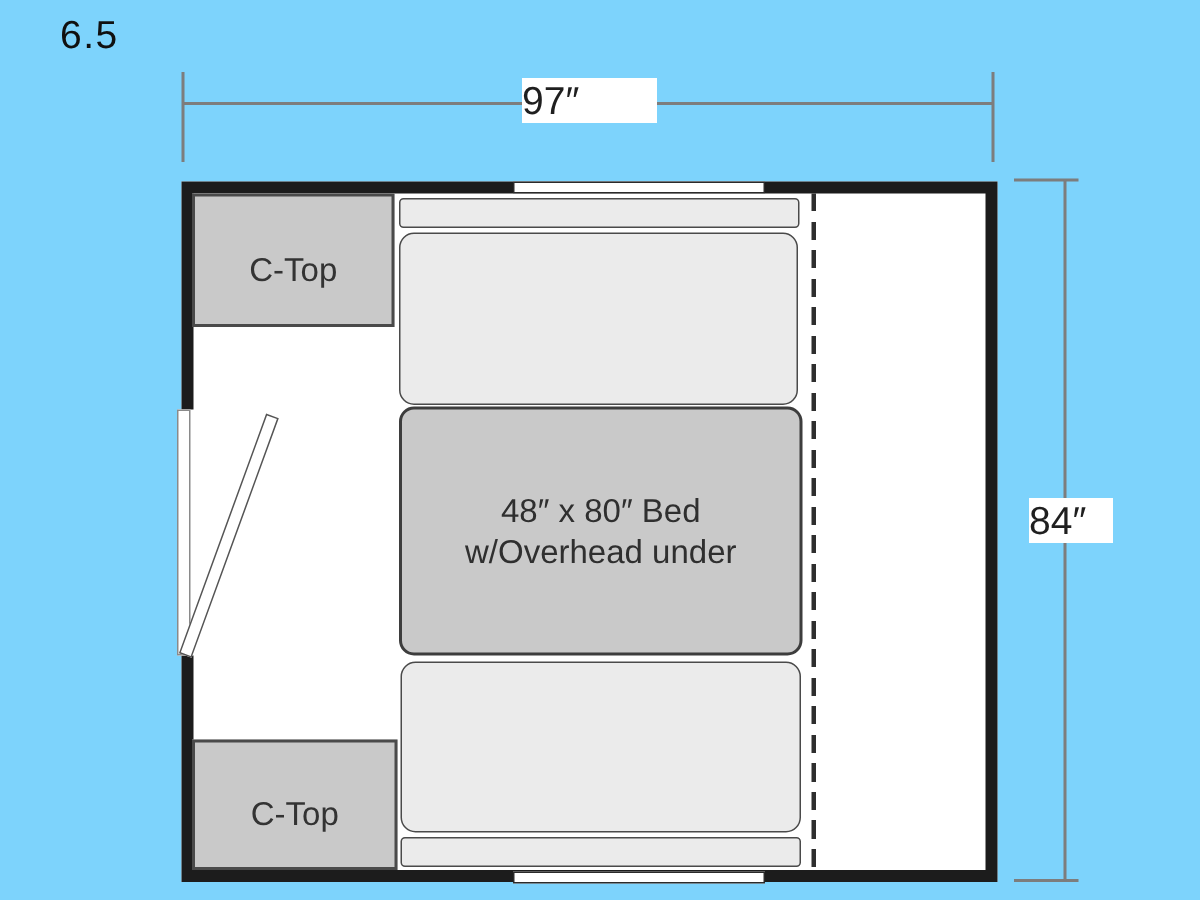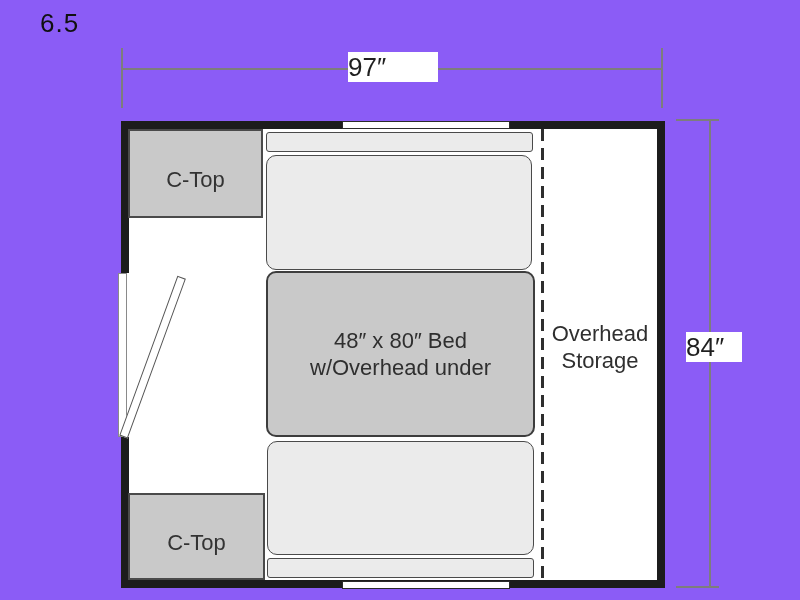--- a/index.html
+++ b/index.html
@@ -1,17 +1,17 @@
 <!DOCTYPE html>
 <html><head>
 <meta charset="utf-8">
 <style>
   html,body{margin:0;padding:0;background:#ffffff;}
   .canvas{
-    position:relative;width:800px;height:600px;background:#8b5cf6;overflow:hidden;
+    position:relative;width:800px;height:600px;background:#7dd3fc;overflow:hidden;
     font-family:"Liberation Sans","DejaVu Sans",sans-serif;color:#2f2f2f;
   }
   .abs{position:absolute;box-sizing:border-box;}
 
   .model-label{font-size:26px;color:#101010;letter-spacing:1px;}
 
   
   .plan{border:8px solid #1c1c1c;background:#ffffff;z-index:1;}
 
   
@@ -77,18 +77,14 @@
 
   <div class="abs bed" style="left:266px;top:271px;width:269px;height:166px;">
     <div>48″ x 80″ Bed</div>
     <div>w/Overhead under</div>
   </div>
 
   <div class="abs cushion pad" style="left:267px;top:441px;width:267px;height:114px;"></div>
   <div class="abs cushion strip" style="left:267px;top:558px;width:267px;height:20px;"></div>
 
   <div class="abs dashed-v" style="left:541px;top:129px;height:451px;"></div>
-  <div class="abs overhead" style="left:543px;top:320px;width:114px;">
-    <div>Overhead</div>
-    <div>Storage</div>
-  </div>
 
 </div>
 
 </body></html>

